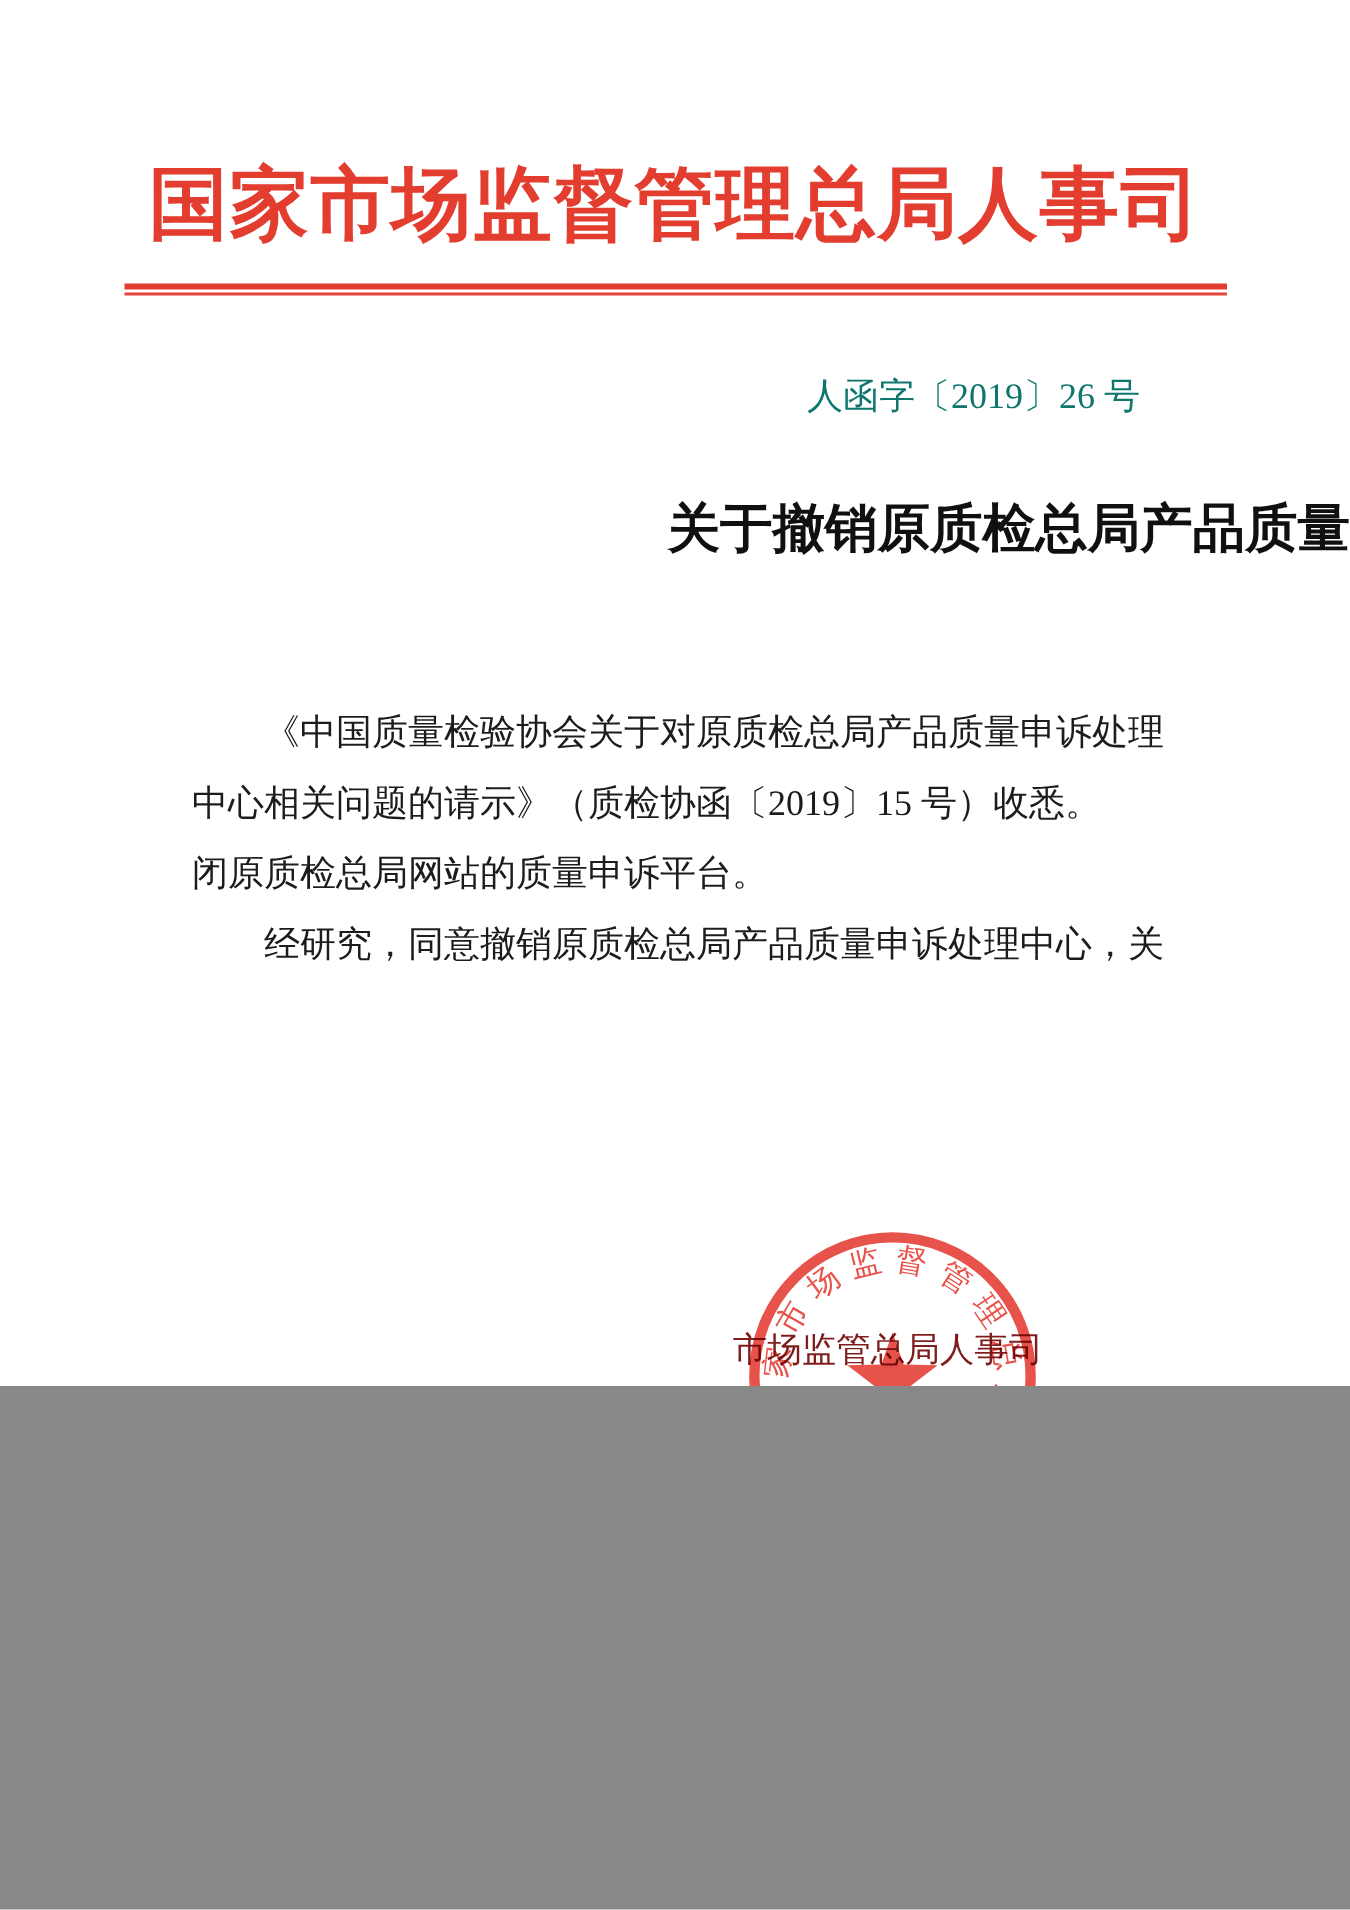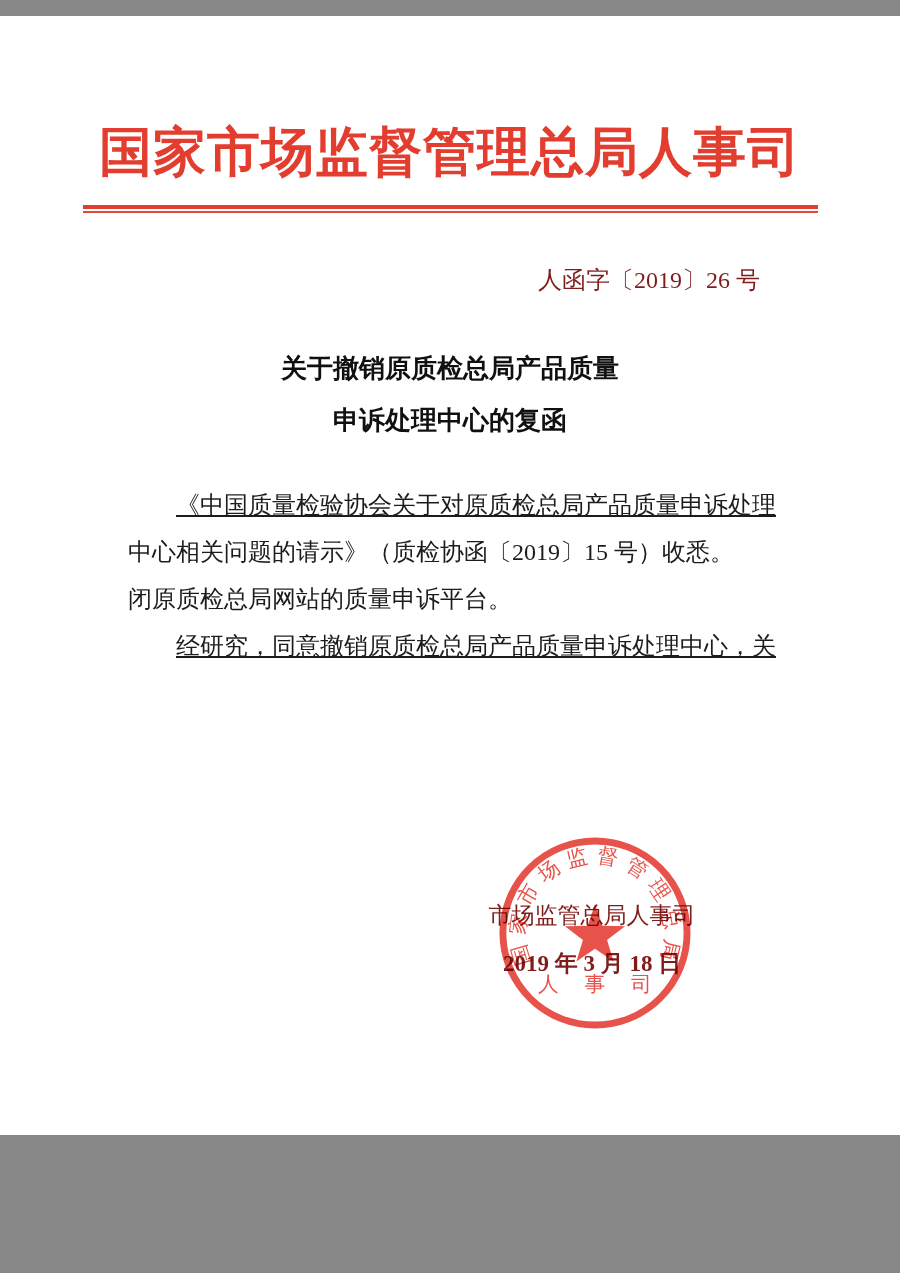--- a/index.html
+++ b/index.html
@@ -2,22 +2,22 @@
 <html><head>
 <meta charset="utf-8">
 <style>
   * { margin: 0; padding: 0; box-sizing: border-box; }
   html, body { background: #888; }
   body { font-family: "Liberation Serif", "DejaVu Serif", serif; }
 
   .page {
     position: relative;
     width: 900px;
-    height: 1119px;
-    margin: 16px auto;
+    height: 924px;
+    margin: 0 auto;
     background: #ffffff;
     overflow: hidden;
   }
 
   
   .org-title {
     position: absolute;
     top: 101px;
     left: 0;
     width: 100%;
@@ -34,51 +34,51 @@
   .rule-top .thick { height: 4px; background: #e23d2e; }
   .rule-top .gap   { height: 2px; background: transparent; }
   .rule-top .thin  { height: 2px; background: #e6453a; }
 
   
   .doc-number {
     position: absolute;
     top: 248px;
     right: 140px;
     font-size: 24px;
-    color: #7f1d1d;
+    color: #0f766e;
     white-space: nowrap;
   }
 
   
   .doc-title {
     position: absolute;
     top: 327px;
     left: 0;
     width: 100%;
-    text-align: center;
-    font-size: 26px;
+    text-align: right;
+    font-size: 35px;
     font-weight: bold;
     color: #101010;
     line-height: 52px;
   }
 
   
   .body-block {
     position: absolute;
     top: 466px;
     left: 128px;
     width: 660px;
     font-size: 24px;
     color: #1c1c1c;
   }
   .body-block .line {
     line-height: 47px;
     white-space: nowrap;
   }
-  .body-block .indent { text-indent: 2em; text-decoration: underline; }
+  .body-block .indent { text-indent: 2em; }
 
   
   .seal {
     position: absolute;
     left: 496px;
     top: 818px;
     width: 198px;
     height: 198px;
     opacity: 0.92;
   }
@@ -137,21 +137,20 @@
   <div class="rule-top">
     <div class="thick"></div>
     <div class="gap"></div>
     <div class="thin"></div>
   </div>
 
   <div class="doc-number">人函字〔2019〕26 号</div>
 
   <div class="doc-title">
     <div>关于撤销原质检总局产品质量</div>
-    <div>申诉处理中心的复函</div>
   </div>
 
   <div class="body-block">
     <div class="line indent">《中国质量检验协会关于对原质检总局产品质量申诉处理</div>
     <div class="line">中心相关问题的请示》（质检协函〔2019〕15 号）收悉。</div>
     <div class="line">闭原质检总局网站的质量申诉平台。</div>
     <div class="line indent">经研究，同意撤销原质检总局产品质量申诉处理中心，关</div>
   </div>
 
   <svg class="seal" viewBox="0 0 200 200" xmlns="http://www.w3.org/2000/svg">

